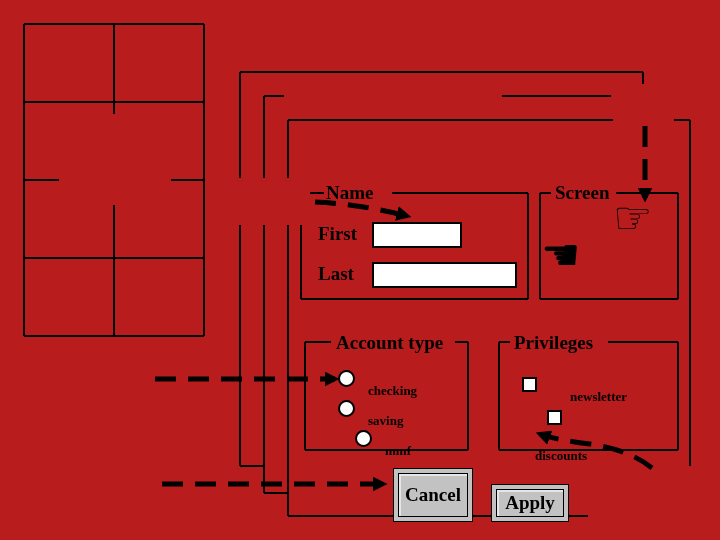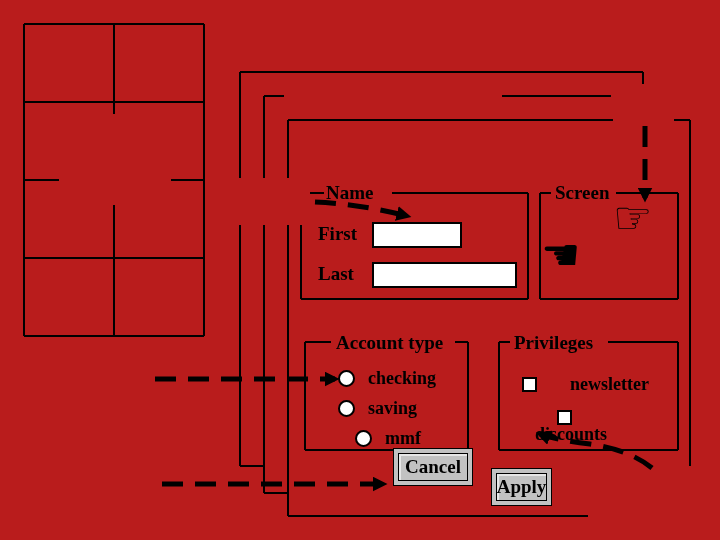--- a/index.html
+++ b/index.html
@@ -23,28 +23,28 @@
   
   .opt-row{position:absolute;display:flex;align-items:center;height:18px;}
   .row-checking{left:338px;top:369px;}
   .row-saving{left:338px;top:399px;}
   .row-mmf{left:338px;top:429px;padding-left:17px;}
   .row-newsletter{left:522px;top:375px;gap:20px;}
   .row-discounts{left:522px;top:410px;flex-direction:column;}
   .radio{box-sizing:border-box;width:17px;height:17px;border:2.5px solid #000;border-radius:50%;
          background:#fff;flex:0 0 auto;}
   .checkbox{box-sizing:border-box;width:15px;height:15px;border:2.5px solid #000;background:#fff;flex:0 0 auto;}
-  .opt-label{font-weight:bold;font-size:18px;color:#000;line-height:1;margin-left:13px;white-space:nowrap;}
+  .opt-label{font-weight:bold;font-size:13px;color:#000;line-height:1;margin-left:13px;white-space:nowrap;margin-top:24px;}
   
   .btn{position:absolute;box-sizing:border-box;display:flex;align-items:center;justify-content:center;
        background:#c2c2c2;border:1px solid #000;
        box-shadow:inset 0 0 0 4px #c2c2c2, inset 0 0 0 5px #000, inset 1px 1px 0 6px #e6e6e6;
        font-weight:bold;font-size:19px;color:#000;cursor:default;}
-  .cancel-btn{left:393px;top:448px;width:80px;height:38px;}
-  .apply-btn{left:491px;top:468px;width:61px;height:38px;text-align:right;}
+  .cancel-btn{left:393px;top:468px;width:80px;height:54px;}
+  .apply-btn{left:491px;top:484px;width:78px;height:38px;text-align:right;}
   
   .hand{position:absolute;font-family:"DejaVu Sans",sans-serif;color:#000;line-height:1;}
   .hand-right{left:613px;top:196px;font-size:44px;}
   .hand-left{left:541px;top:233px;font-size:44px;}
 </style>
 </head>
 <body>
 
 <div class="canvas">
 

